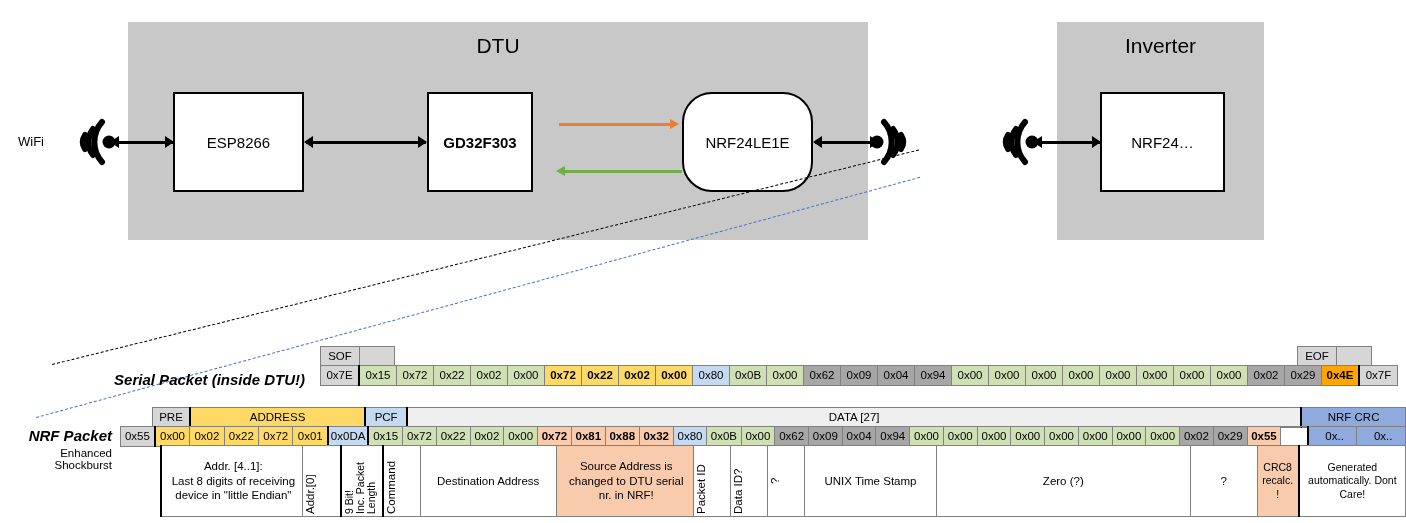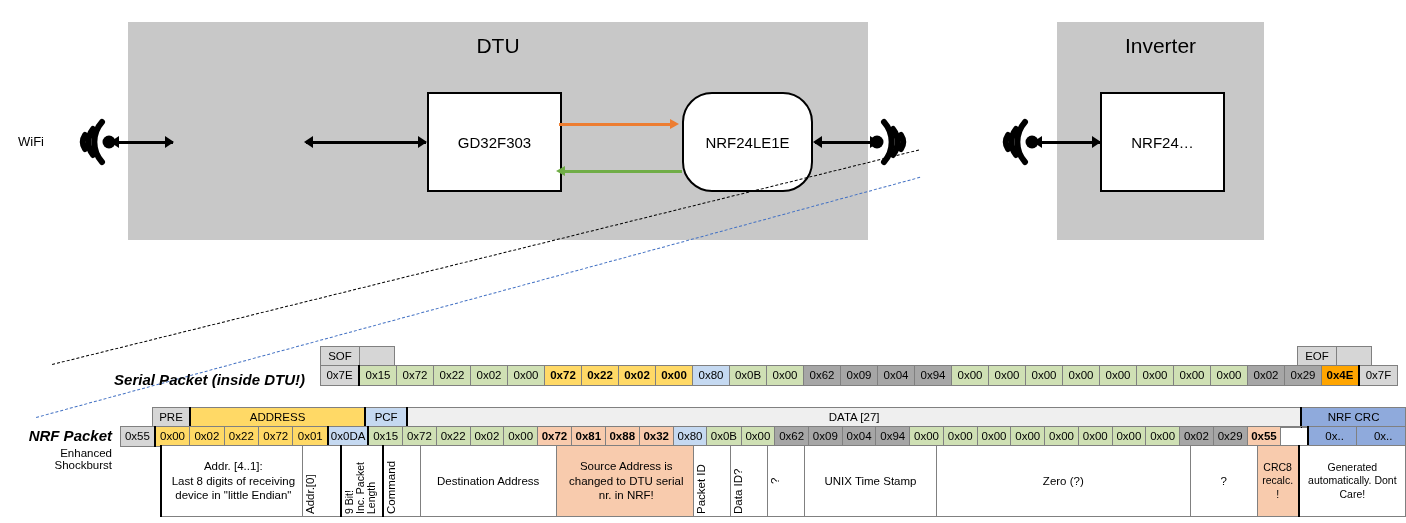--- a/index.html
+++ b/index.html
@@ -73,21 +73,24 @@
 <div class="stage">
 
   <div class="grayblock" style="left:128px;top:22px;width:740px;height:218px;">
     <div class="grayblock-label" style="top:12px;">DTU</div>
   </div>
 
   <div class="grayblock" style="left:1057px;top:22px;width:207px;height:218px;">
     <div class="grayblock-label" style="top:12px;">Inverter</div>
   </div>
 
-  <div class="chipbox" style="left:427px;top:92px;width:135px;height:100px;">
+  <div class="chipbox" style="left:173px;top:92px;width:131px;height:100px;">
+    <span>ESP8266</span>
+  </div>
+  <div class="chipbox" style="left:427px;top:92px;width:106px;height:100px;font-weight:bold;">
     <span>GD32F303</span>
   </div>
   <div class="chipbox" style="left:682px;top:92px;width:131px;height:100px;border-radius:30px;">
     <span>NRF24LE1E</span>
   </div>
 
   <div class="chipbox" style="left:1100px;top:92px;width:125px;height:100px;">
     <span>NRF24…</span>
   </div>
 

